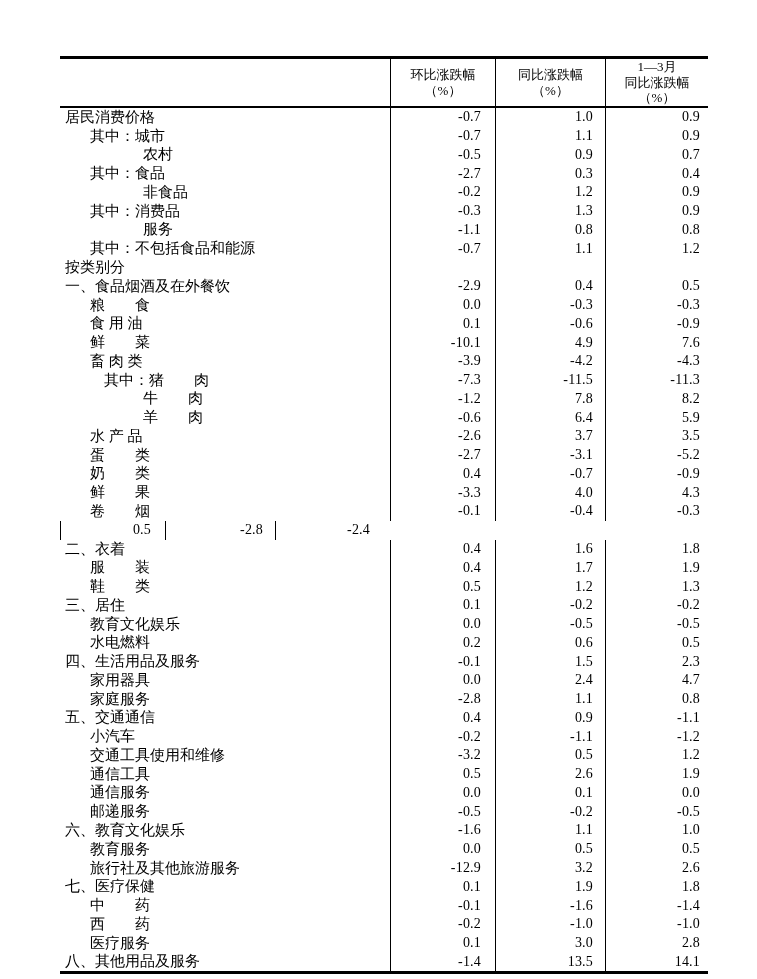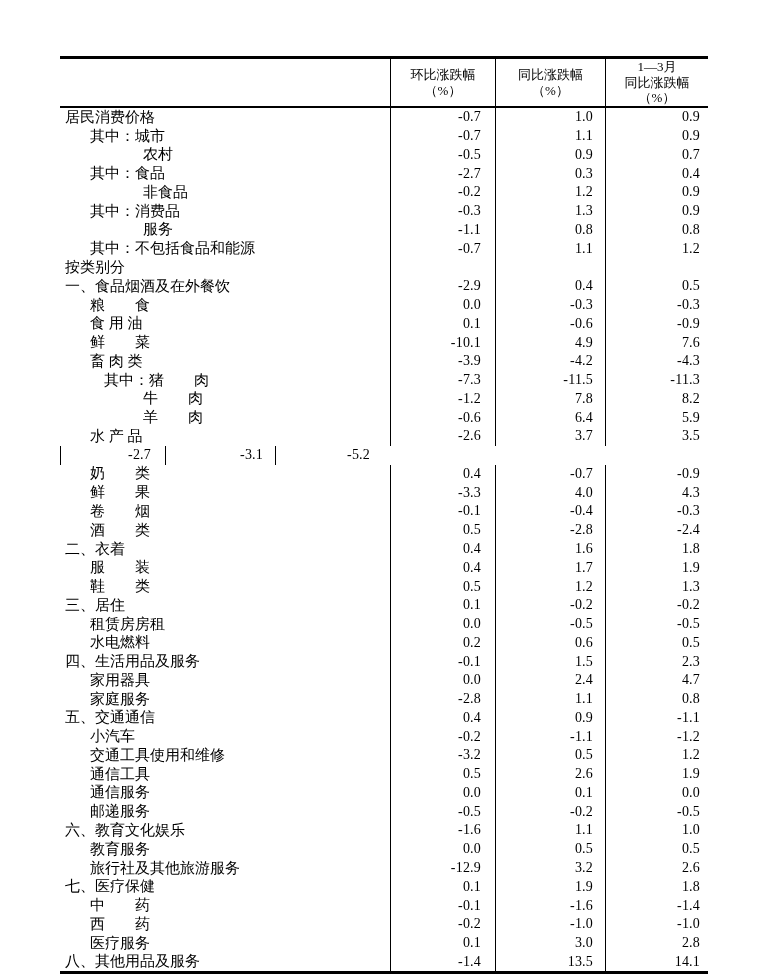--- a/index.html
+++ b/index.html
@@ -163,20 +163,21 @@
         <div class="cell vcol val c2">6.4</div>
         <div class="cell vcol val c3">5.9</div>
       </div>
       <div class="row">
         <div class="cell lcol ind1">水 产 品</div>
         <div class="cell vcol val c1">-2.6</div>
         <div class="cell vcol val c2">3.7</div>
         <div class="cell vcol val c3">3.5</div>
       </div>
       <div class="row">
+        <div class="cell lcol ind1">蛋　　类</div>
         <div class="cell vcol val c1">-2.7</div>
         <div class="cell vcol val c2">-3.1</div>
         <div class="cell vcol val c3">-5.2</div>
       </div>
       <div class="row">
         <div class="cell lcol ind1">奶　　类</div>
         <div class="cell vcol val c1">0.4</div>
         <div class="cell vcol val c2">-0.7</div>
         <div class="cell vcol val c3">-0.9</div>
       </div>
@@ -186,21 +187,20 @@
         <div class="cell vcol val c2">4.0</div>
         <div class="cell vcol val c3">4.3</div>
       </div>
       <div class="row">
         <div class="cell lcol ind1">卷　　烟</div>
         <div class="cell vcol val c1">-0.1</div>
         <div class="cell vcol val c2">-0.4</div>
         <div class="cell vcol val c3">-0.3</div>
       </div>
       <div class="row">
-        <div class="cell lcol ind1">酒　　类</div>
         <div class="cell vcol val c1">0.5</div>
         <div class="cell vcol val c2">-2.8</div>
         <div class="cell vcol val c3">-2.4</div>
       </div>
       <div class="row">
         <div class="cell lcol ind0">二、衣着</div>
         <div class="cell vcol val c1">0.4</div>
         <div class="cell vcol val c2">1.6</div>
         <div class="cell vcol val c3">1.8</div>
       </div>
@@ -216,21 +216,21 @@
         <div class="cell vcol val c2">1.2</div>
         <div class="cell vcol val c3">1.3</div>
       </div>
       <div class="row">
         <div class="cell lcol ind0">三、居住</div>
         <div class="cell vcol val c1">0.1</div>
         <div class="cell vcol val c2">-0.2</div>
         <div class="cell vcol val c3">-0.2</div>
       </div>
       <div class="row">
-        <div class="cell lcol ind1">租赁房房租</div>
+        <div class="cell lcol ind1">教育文化娱乐</div>
         <div class="cell vcol val c1">0.0</div>
         <div class="cell vcol val c2">-0.5</div>
         <div class="cell vcol val c3">-0.5</div>
       </div>
       <div class="row">
         <div class="cell lcol ind1">水电燃料</div>
         <div class="cell vcol val c1">0.2</div>
         <div class="cell vcol val c2">0.6</div>
         <div class="cell vcol val c3">0.5</div>
       </div>

